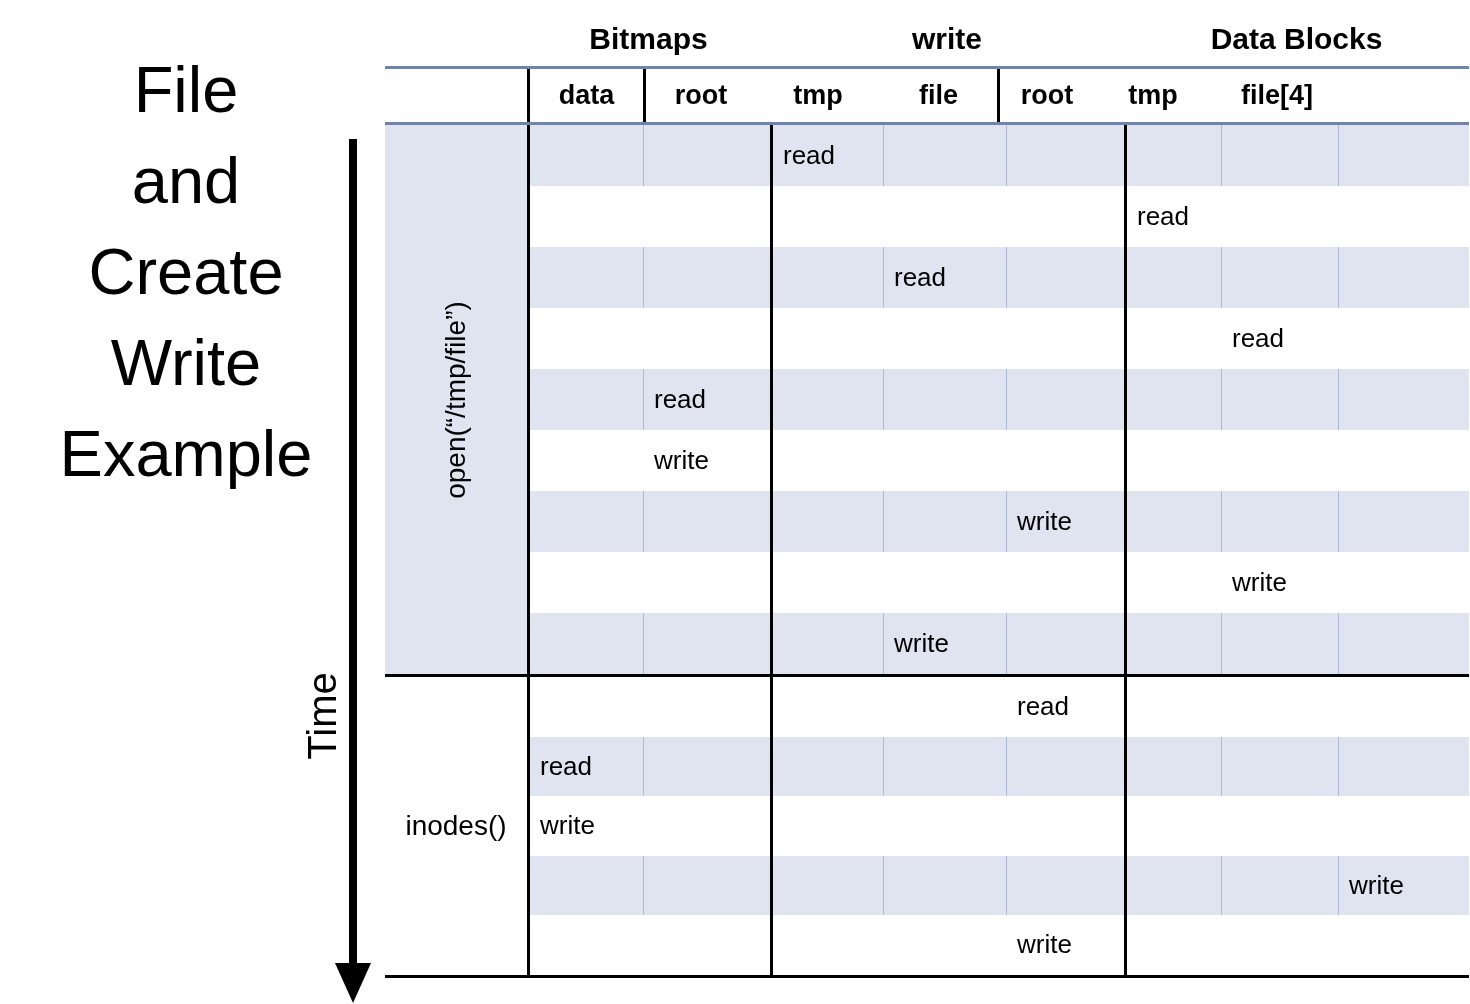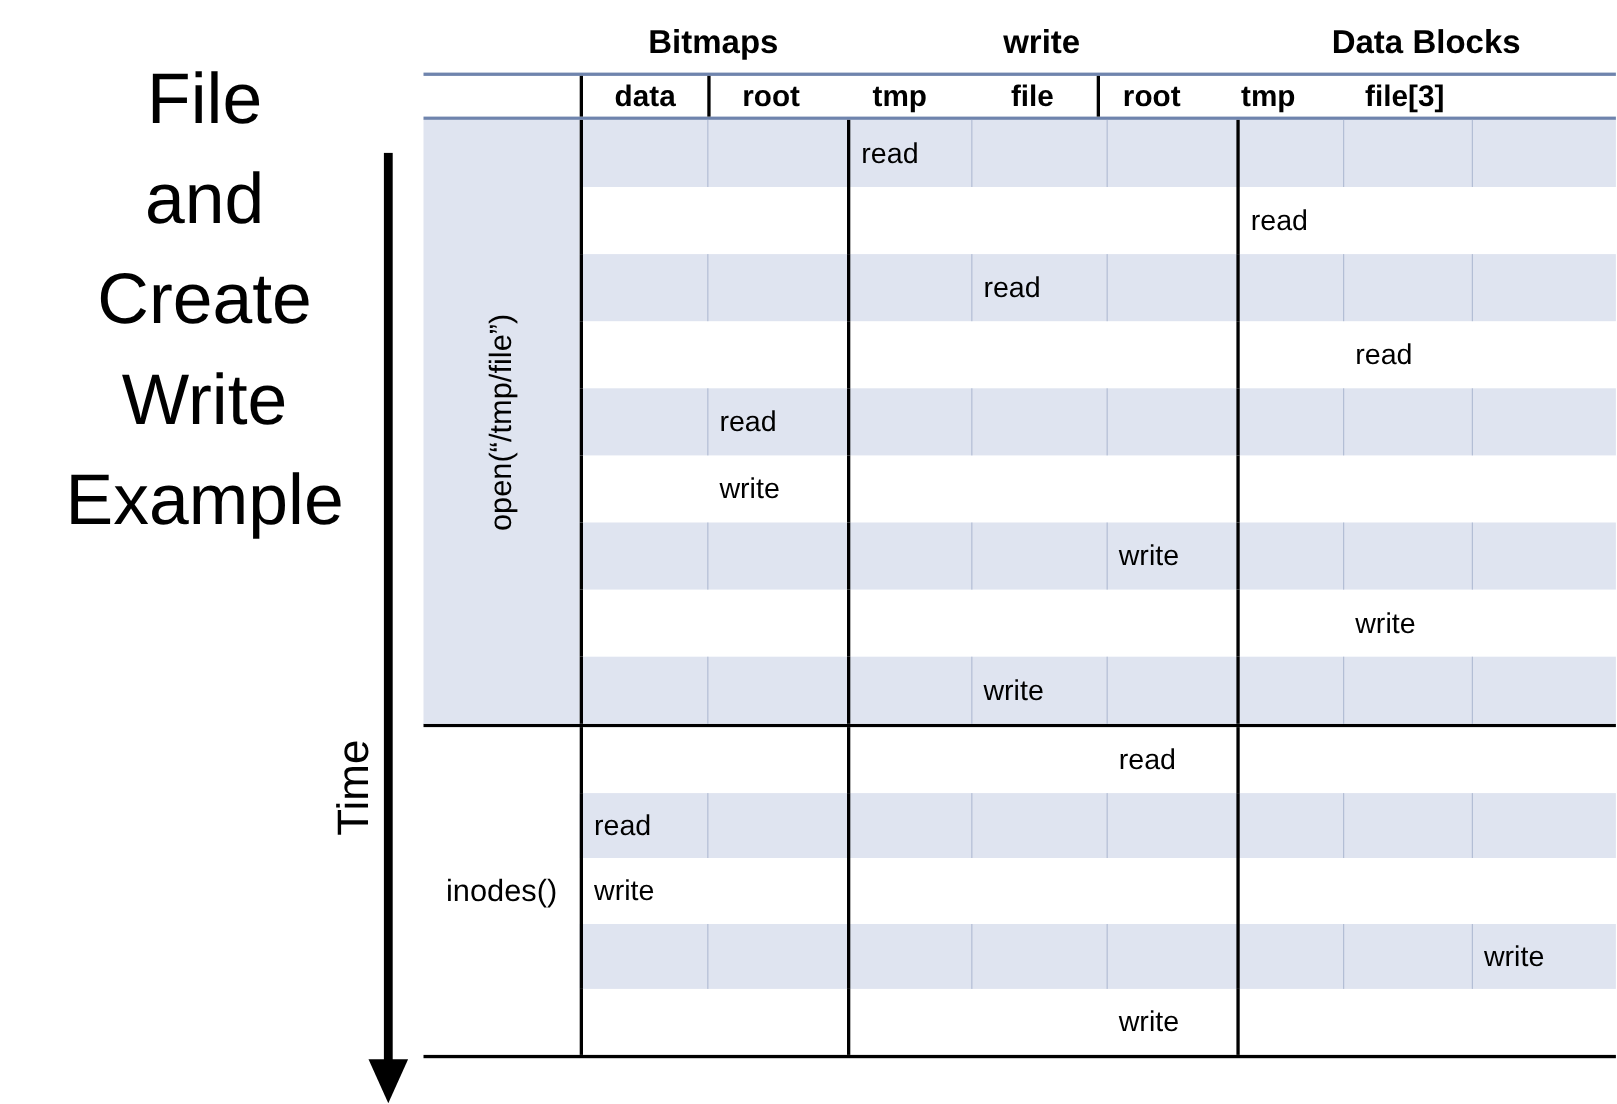--- a/index.html
+++ b/index.html
@@ -66,21 +66,21 @@
     display: flex; align-items: center; justify-content: center;
     font-weight: bold; font-size: 30px;
   }
   .gh.spacer { width: 142px; }
   .gh.g0 { width: 243px; }
   .gh.g1 { width: 354px; }
   .gh.g2 { width: 345px; text-align: right; }
 
   .subheader-row {
     display: flex;
-    height: 43px;
+    height: 59px;
     border-top: 3px solid var(--hline);
     border-bottom: 3px solid var(--hline);
   }
   .subheader-row .spacer { width: 142px; }
   .sub {
     display: flex; align-items: center; justify-content: center;
     font-weight: bold; font-size: 27px;
   }
 
   .section { display: flex; border-bottom: 3px solid #000; }
@@ -134,21 +134,21 @@
     </div>
 
     <div class="subheader-row">
       <div class="spacer"></div>
       <div class="sub gline" style="width: 116px;">data</div>
       <div class="sub gline" style="width: 113px;">root</div>
       <div class="sub sep" style="width: 123px;">tmp</div>
       <div class="sub sep" style="width: 118px;">file</div>
       <div class="sub gline" style="width: 97px;">root</div>
       <div class="sub sep" style="width: 117px;">tmp</div>
-      <div class="sub sep" style="width: 131px;">file[3]</div>
+      <div class="sub sep" style="width: 131px;">file[4]</div>
     </div>
 
     <div class="section s0">
       <div class="section-label shaded">
         <span class="vtext">open(“/tmp/file”)</span>
       </div>
       <div class="section-rows">
           <div class="row shaded">
             <div class="cell gline" style="width: 116px;"></div>
             <div class="cell sep" style="width: 127px;"></div>

